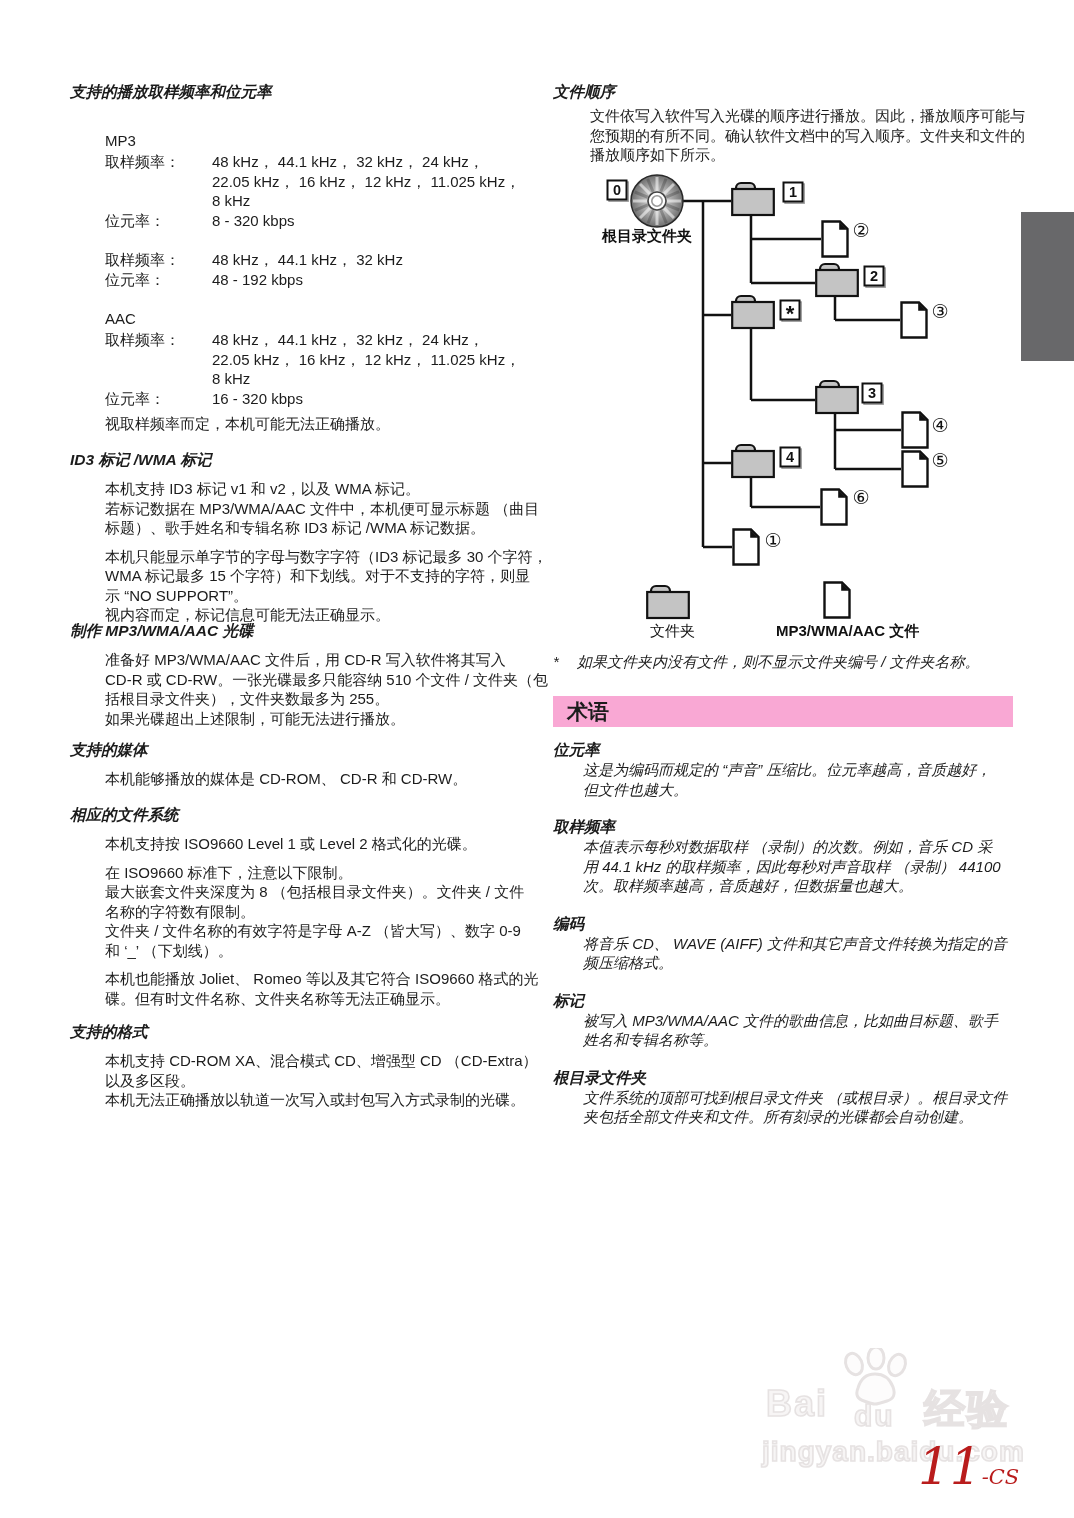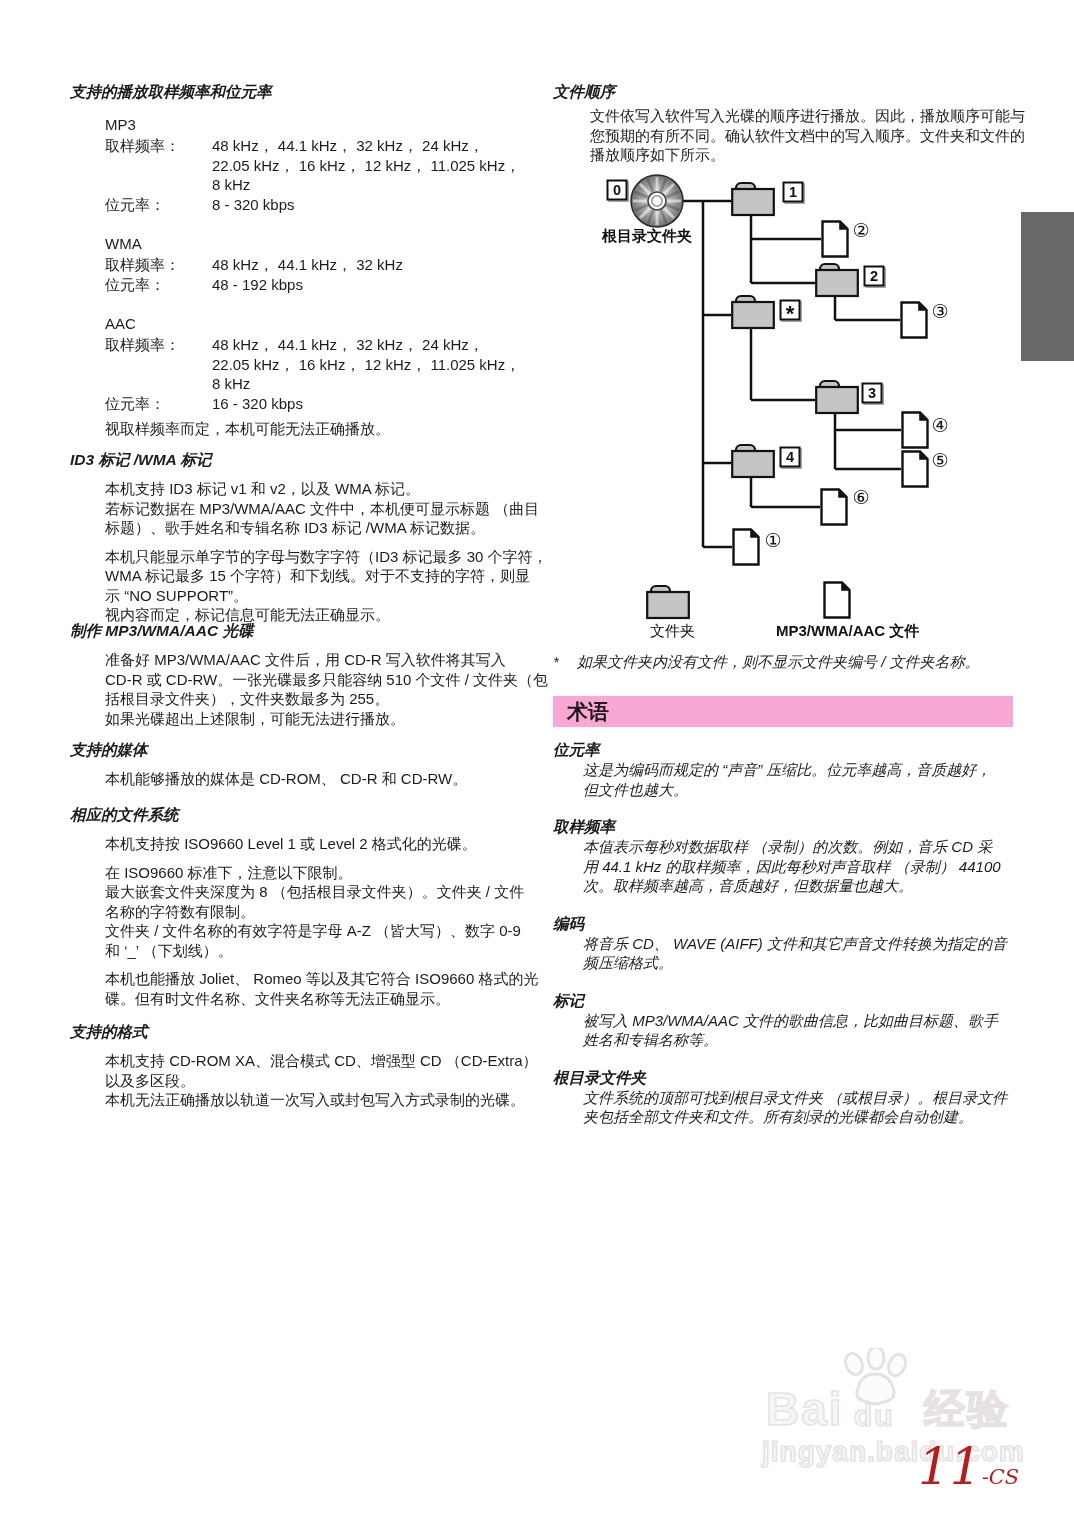--- a/index.html
+++ b/index.html
@@ -15,21 +15,21 @@
     margin:0 auto;
     padding-left:48px;
   }
   .abs{position:absolute;}
   .h-section{
     font-weight:bold;font-style:italic;font-size:15.5px;line-height:20px;white-space:pre;
   }
   .pre{white-space:pre;}
   
   #specs{left:105px;top:115px;width:420px;}
-  .spec-group{margin-bottom:20px;}
+  .spec-group{margin-bottom:20px;margin-top:16px;}
   .spec-name{line-height:20px;margin-bottom:1px;}
   .spec-row{display:flex;}
   .spec-label{width:107px;flex:none;}
   .spec-value{flex:1;white-space:pre;}
   .specs-note{margin-top:-14px;}
   
   .section{left:70px;width:470px;}
   .section .para{margin:9px 0 0 35px;white-space:pre;}
   
   #fo-title{left:553px;top:82px;}
@@ -53,21 +53,21 @@
   #diagram{left:596px;top:170px;}
   
   .wm{
     color:#f7f5f5;
     -webkit-text-stroke:1.6px #e6e2e2;
     font-weight:bold;
     letter-spacing:2px;
     line-height:1;
     white-space:pre;
   }
-  #wm-bai{left:766px;top:1386px;font-size:46px;text-align:right;}
+  #wm-bai{left:766px;top:1386px;font-size:36px;text-align:right;}
   #wm-du{left:854px;top:1401px;font-size:30px;}
   #wm-cn{left:924px;top:1389px;font-size:41px;}
   #wm-url{left:762px;top:1438px;font-size:28px;letter-spacing:1px;text-align:center;}
   #wm-paw{left:836px;top:1348px;}
   
   #page-number{
     left:918px;top:1442px;display:flex;align-items:baseline;
     font-family:"DejaVu Serif","Liberation Serif",serif;font-style:italic;color:#b91c1c;
   }
   #page-number .num{font-size:50px;line-height:1;}
@@ -90,21 +90,20 @@
 22.05 kHz， 16 kHz， 12 kHz， 11.025 kHz，
 8 kHz</span>
       </div>
       <div class="spec-row">
         <span class="spec-label">位元率：</span>
         <span class="spec-value">8 - 320 kbps</span>
       </div>
     </div>
 
     <div class="spec-group">
-      <div class="spec-name">WMA</div>
       <div class="spec-row">
         <span class="spec-label">取样频率：</span>
         <span class="spec-value">48 kHz， 44.1 kHz， 32 kHz</span>
       </div>
       <div class="spec-row">
         <span class="spec-label">位元率：</span>
         <span class="spec-value">48 - 192 kbps</span>
       </div>
     </div>
 

